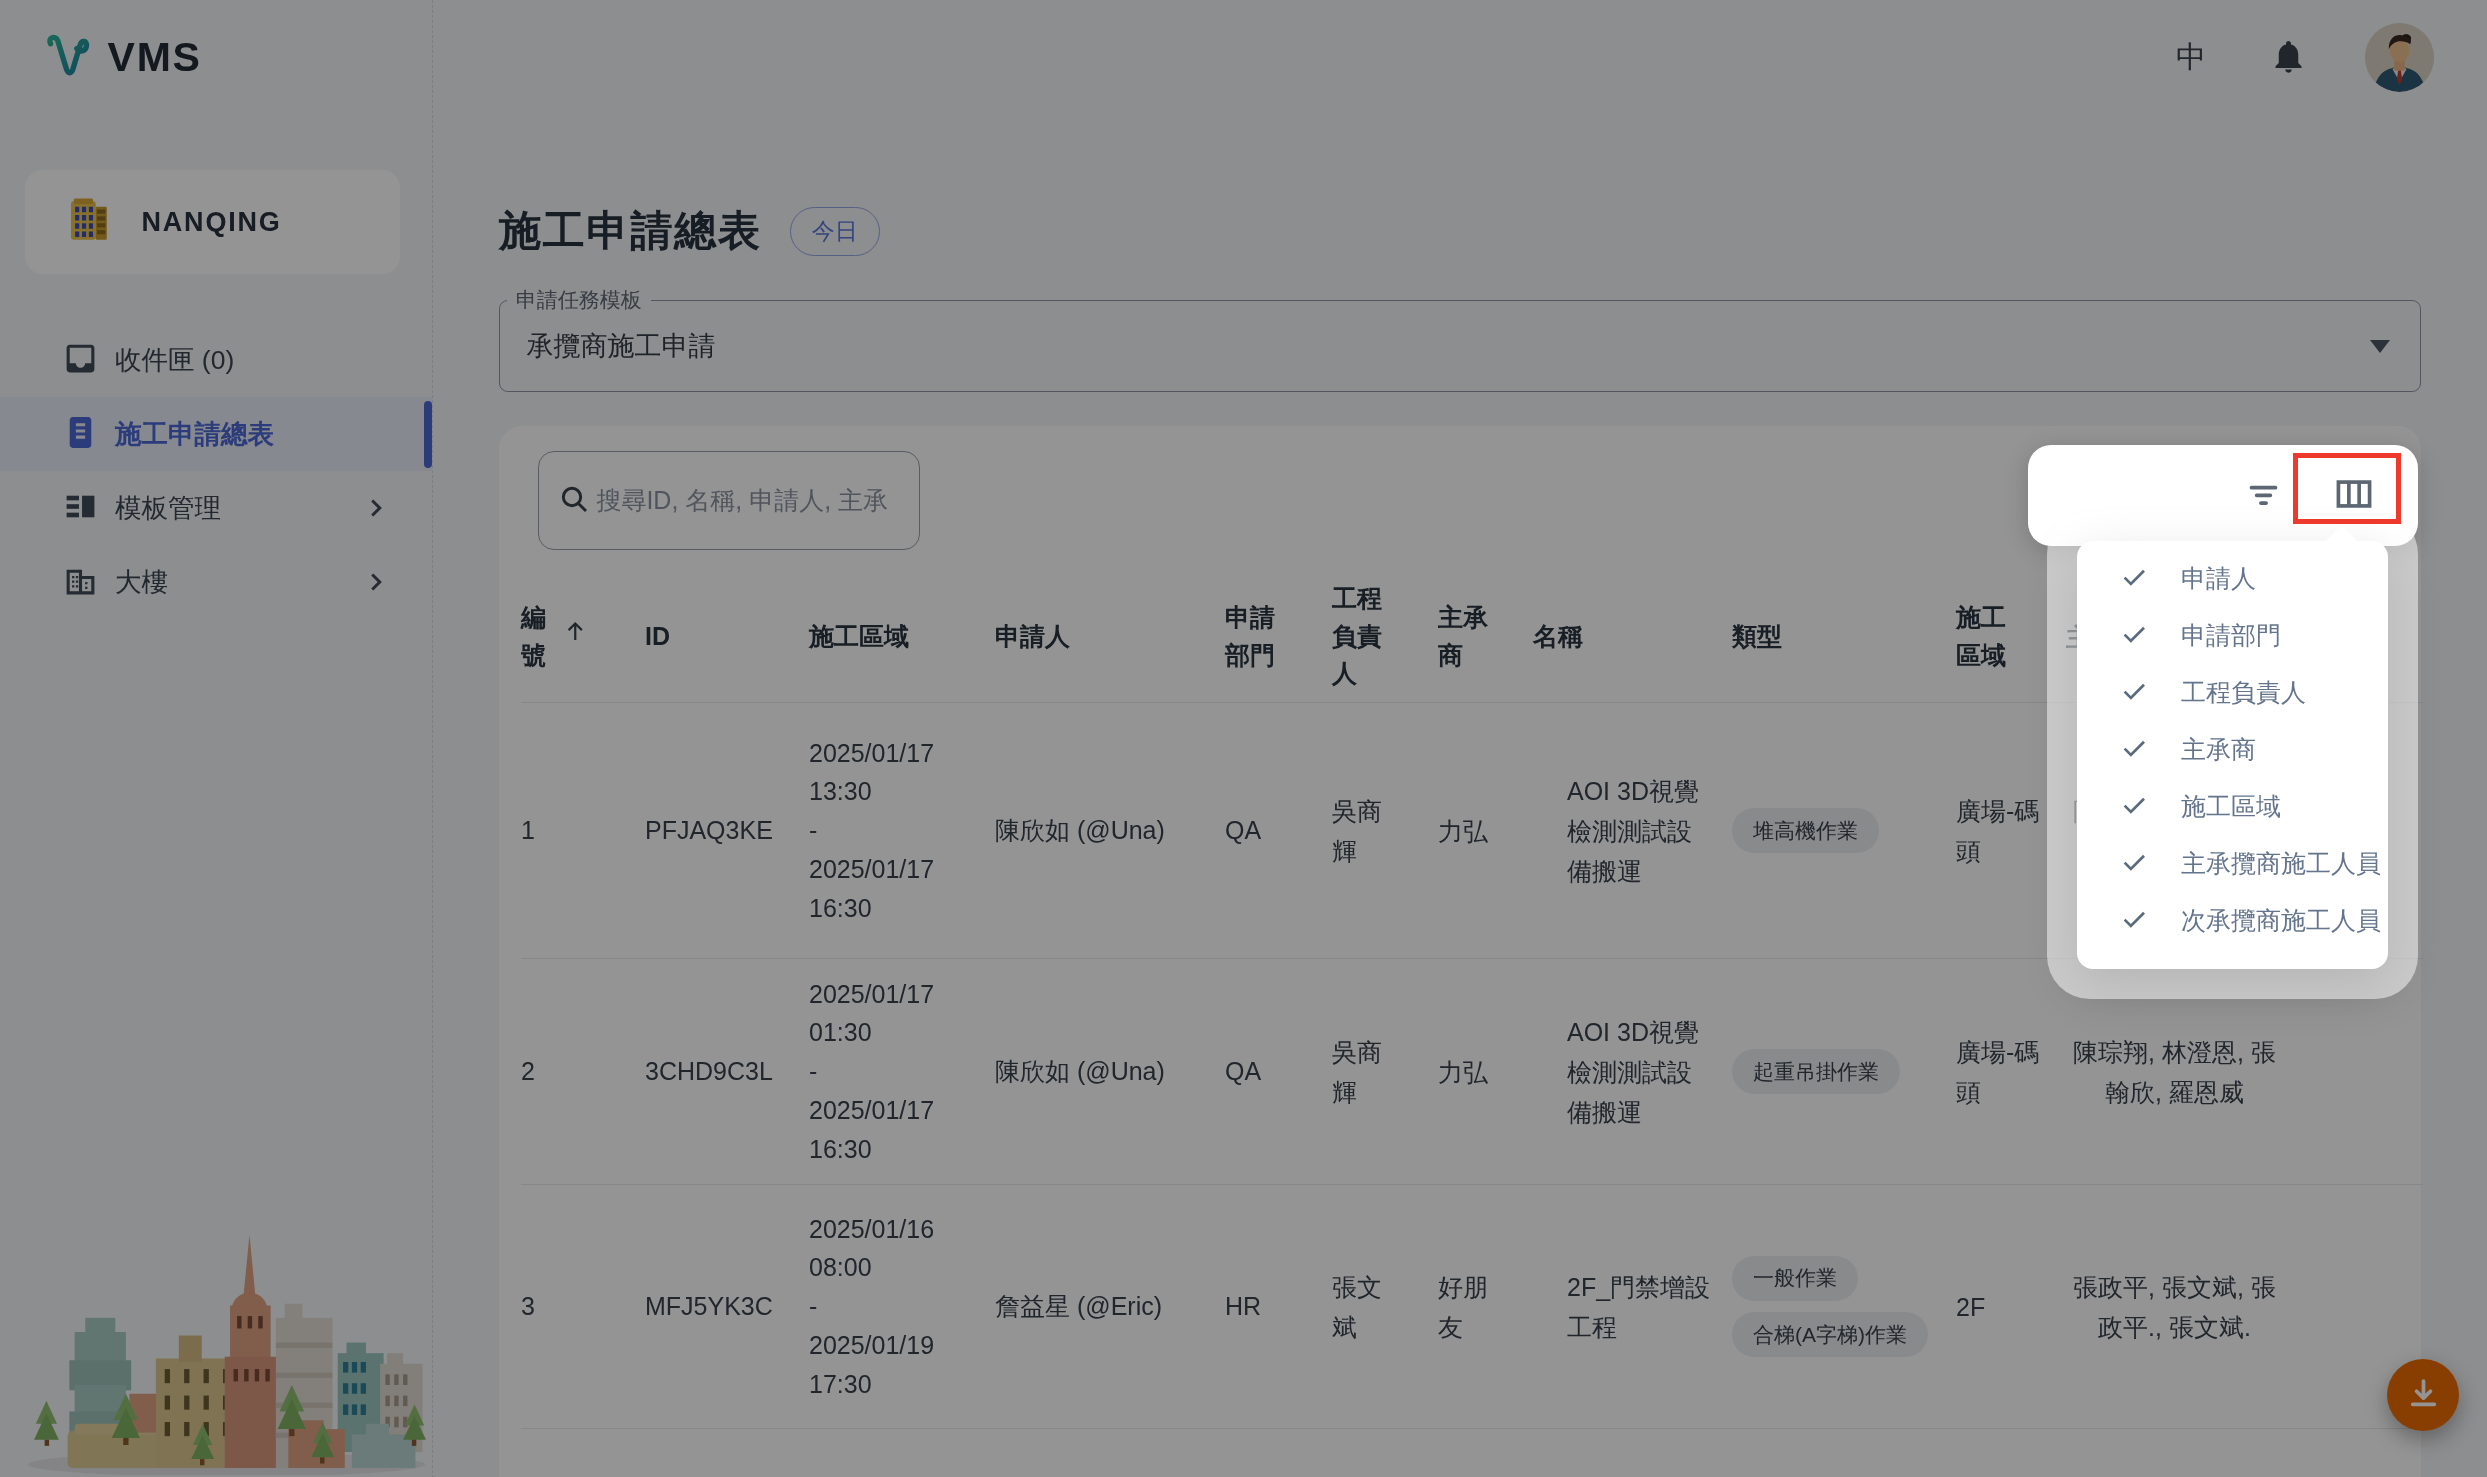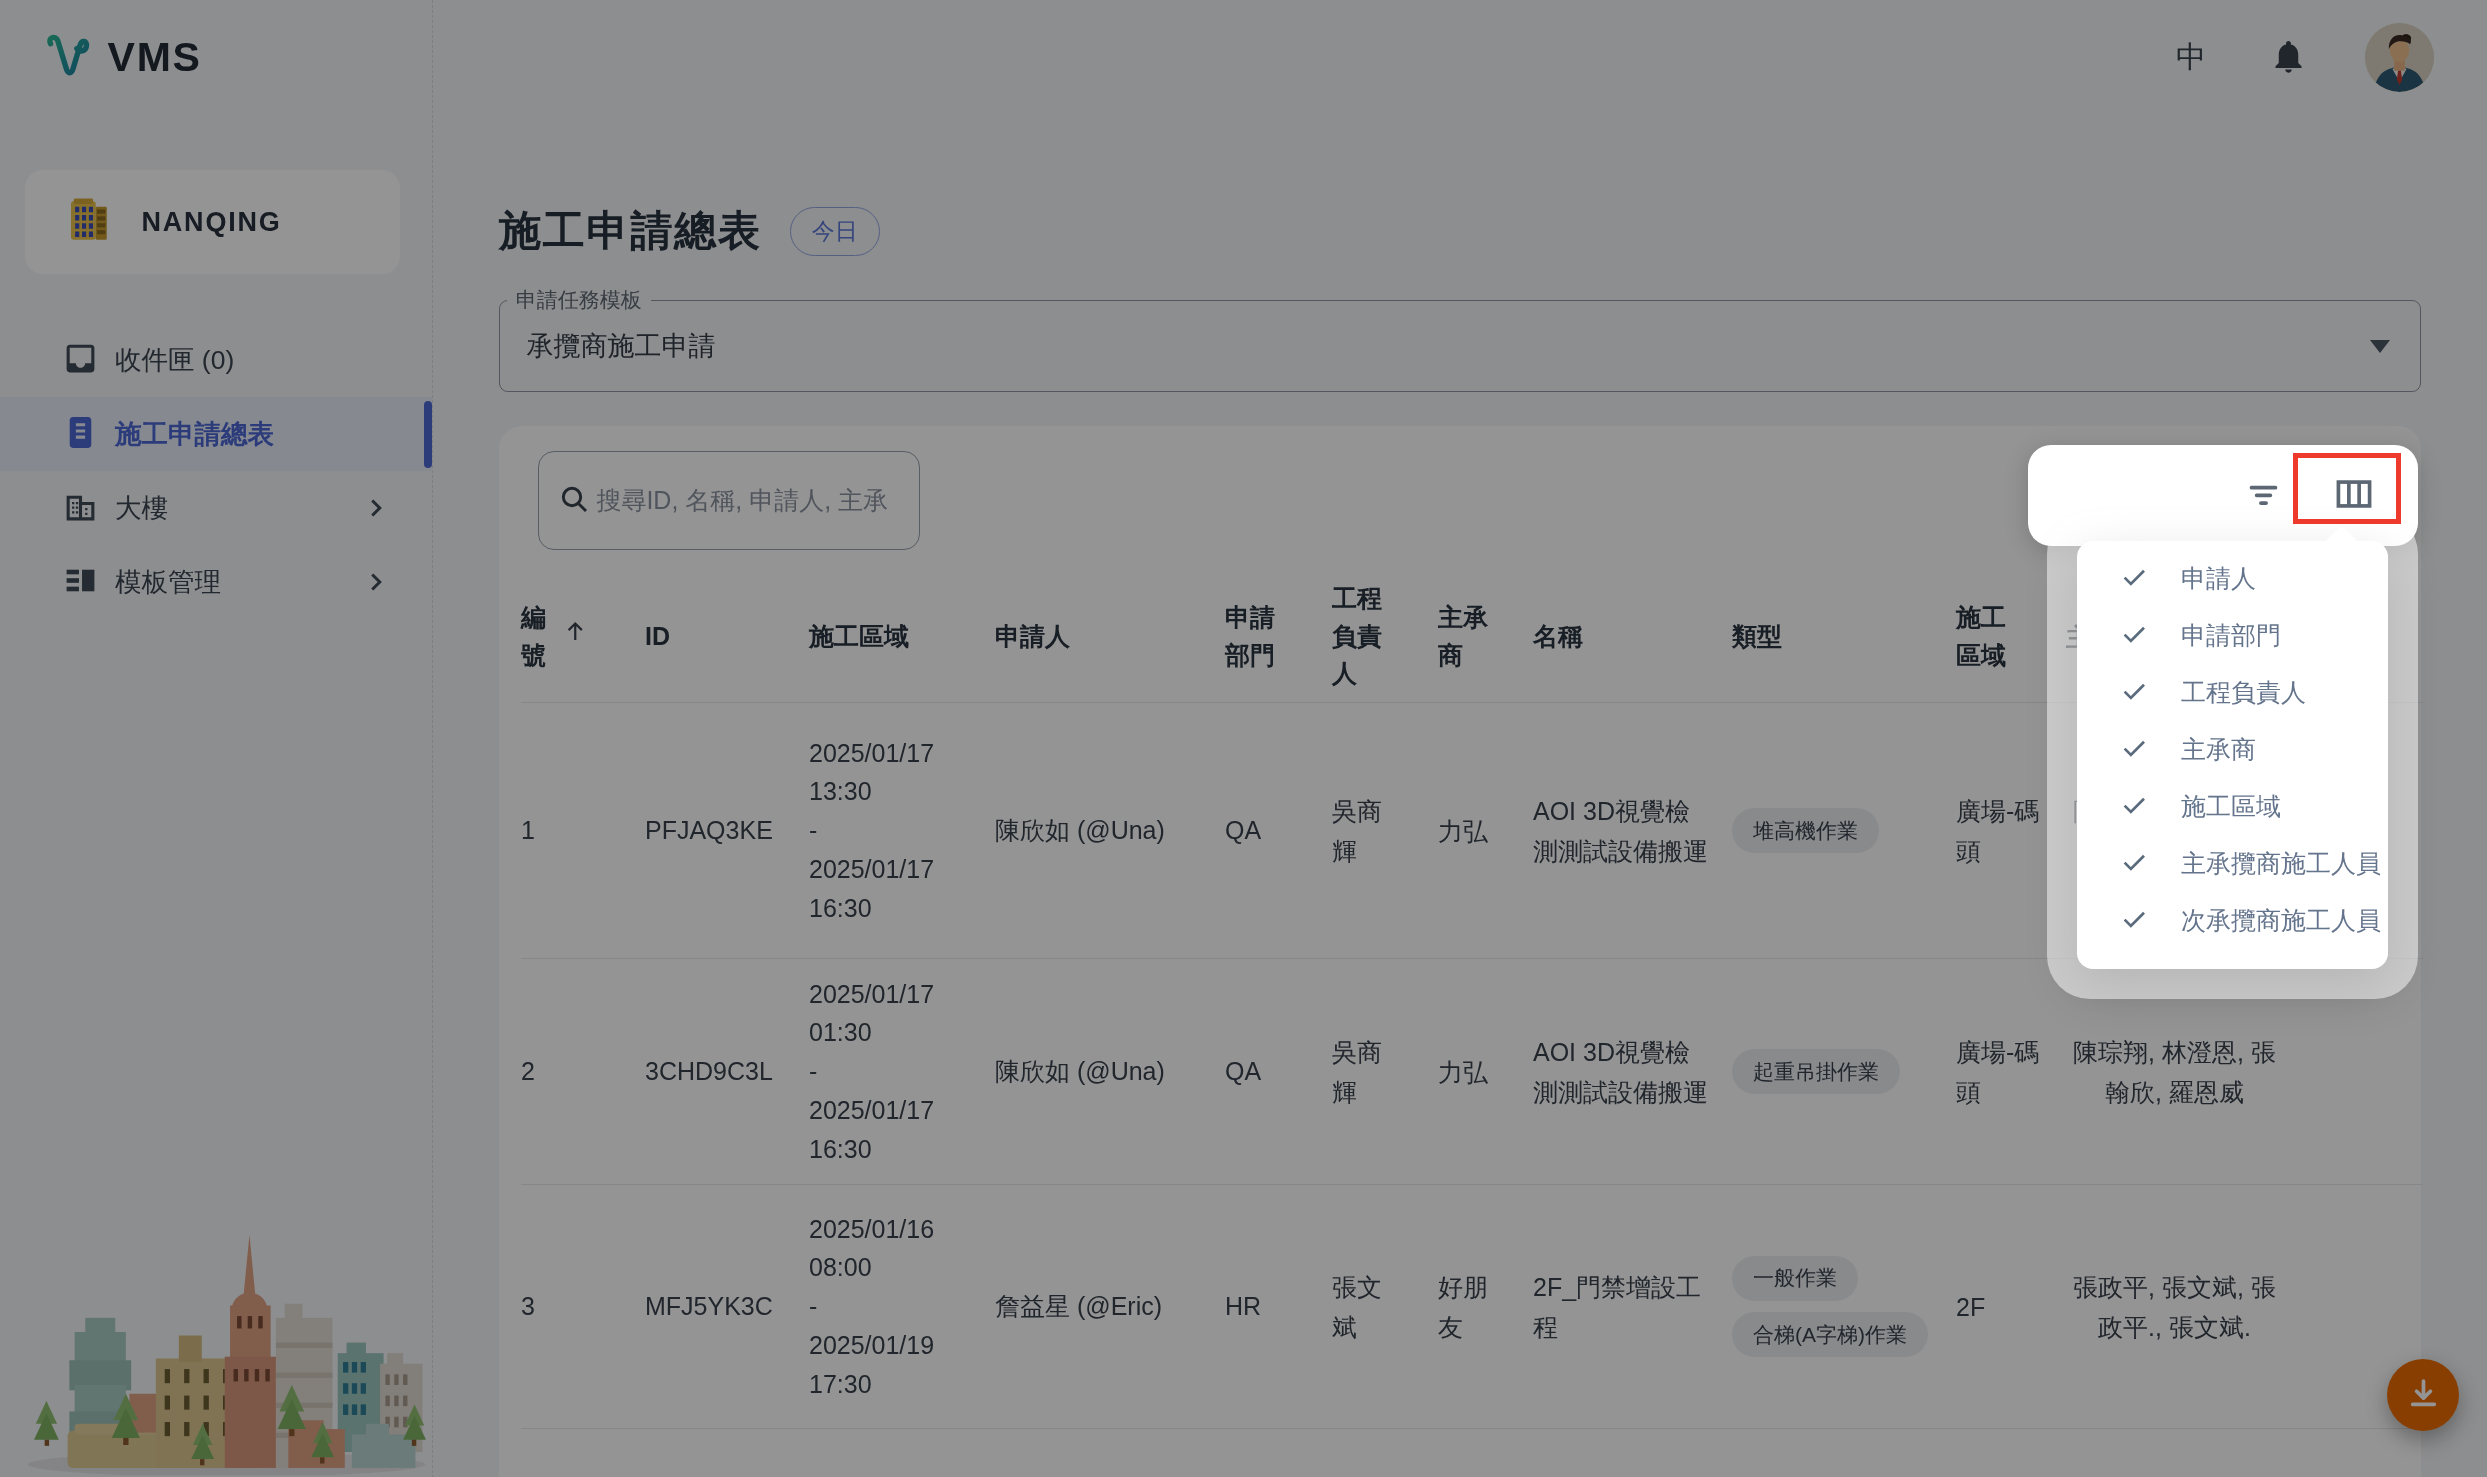--- a/index.html
+++ b/index.html
@@ -46,21 +46,21 @@
 
   table.grid{border-collapse:collapse;table-layout:fixed;width:1900px;margin-top:21px;}
   table.grid th,table.grid td{text-align:left;vertical-align:middle;padding:0 16px 0 0;font-size:25px;color:#39424e;}
   table.grid thead th{font-weight:bold;color:#2a3440;height:131px;border-bottom:1.8px solid #e6e8ec;line-height:1.5;}
   table.grid tbody tr+tr td{border-top:1.8px solid #e6e8ec;}
   tr.r1 td{height:255px;} tr.r2 td{height:225px;} tr.r3 td{height:243px;} tr.r4 td{height:194px;}
   .th-flex{display:flex;align-items:center;gap:10.6px;}
   .w34{display:inline-block;max-width:30px;font-family:Liberation Serif, serif;} .w64{display:inline-block;max-width:57px;}
   .cell-date{white-space:pre-line;line-height:1.55;display:inline-block;}
   .w70{display:inline-block;max-width:62px;line-height:1.6;}
-  .wname{display:inline-block;max-width:181px;line-height:1.6;}
+  .wname{display:inline-block;max-width:181px;line-height:1.6;margin-left:34px;}
   .warea{display:inline-block;max-width:84px;line-height:1.6;}
   .wworkers{display:inline-block;max-width:217px;line-height:1.6;text-align:center;}
   .type-chip{display:inline-block;background:#eceef2;border-radius:883px;padding:8.8px 21px;font-size:21px;color:#39424e;margin:5.3px 0;white-space:nowrap;}
 
   .fab{position:absolute;right:28px;bottom:47px;width:72px;height:72px;border-radius:50%;background:#ED6C02;border:none;cursor:pointer;display:flex;align-items:center;justify-content:center;box-shadow:0 8.8px 21px rgba(0,0,0,0.3);z-index:10;}
 
   
   .overlay{position:absolute;inset:0;background:rgba(0,0,0,0.42);z-index:40;}
   .spot-panel{position:absolute;left:2028px;top:445px;width:390px;height:101px;background:#ffffff;border-radius:23px;z-index:50;display:flex;align-items:center;justify-content:flex-end;gap:48px;padding-right:42px;box-sizing:border-box;box-shadow:0 5.3px 25px rgba(0,0,0,0.18);}
   .tool-btn{background:none;border:none;padding:0;cursor:pointer;display:flex;}
@@ -167,40 +167,40 @@
           <svg width="37" height="37" viewBox="0 0 24 24" fill="#4c68d4">
             <path d="M17 2H7c-1.1 0-2 .9-2 2v16c0 1.1.9 2 2 2h10c1.1 0 2-.9 2-2V4c0-1.1-.9-2-2-2zm-2 14H9v-2h6v2zm0-4H9v-2h6v2zm0-4H9V6h6v2z"></path>
           </svg>
         </span>
         <span class="label">施工申請總表</span>
         <span class="bar"></span>
       </div>
       <div class="nav-item">
         <span>
           <svg width="37" height="37" viewBox="0 0 24 24" fill="#3f4a57">
-            <path d="M3 21V5h10v4h8v12H3zm2-2h6V7H5v12zm8 0h6v-8h-6v8zM6.5 9h1.5v1.5H6.5zM9 9h1.5v1.5H9zM6.5 12h1.5v1.5H6.5zM9 12h1.5v1.5H9zM6.5 15h1.5v1.5H6.5zM9 15h1.5v1.5H9zM15 13h1.5v1.5H15zM15 16h1.5v1.5H15z"></path>
-          </svg>
-        </span>
-        <span class="label">大樓</span>
-        <span class="chev">
-          <svg width="30" height="30" viewBox="0 0 24 24" fill="none" stroke="#3f4a57" stroke-width="2.4">
-              <path d="M9 6l6 6-6 6"></path>
-            </svg>
-        </span>
-      </div>
-      <div class="nav-item">
-        <span>
-          <svg width="37" height="37" viewBox="0 0 24 24" fill="#3f4a57">
             <rect x="3" y="5" width="8" height="3"></rect>
               <rect x="3" y="10.5" width="8" height="3"></rect>
               <rect x="3" y="16" width="8" height="3"></rect>
             <rect x="13" y="5" width="8" height="14"></rect>
           </svg>
         </span>
         <span class="label">模板管理</span>
+        <span class="chev">
+          <svg width="30" height="30" viewBox="0 0 24 24" fill="none" stroke="#3f4a57" stroke-width="2.4">
+              <path d="M9 6l6 6-6 6"></path>
+            </svg>
+        </span>
+      </div>
+      <div class="nav-item">
+        <span>
+          <svg width="37" height="37" viewBox="0 0 24 24" fill="#3f4a57">
+            <path d="M3 21V5h10v4h8v12H3zm2-2h6V7H5v12zm8 0h6v-8h-6v8zM6.5 9h1.5v1.5H6.5zM9 9h1.5v1.5H9zM6.5 12h1.5v1.5H6.5zM9 12h1.5v1.5H9zM6.5 15h1.5v1.5H6.5zM9 15h1.5v1.5H9zM15 13h1.5v1.5H15zM15 16h1.5v1.5H15z"></path>
+          </svg>
+        </span>
+        <span class="label">大樓</span>
         <span class="chev">
           <svg width="30" height="30" viewBox="0 0 24 24" fill="none" stroke="#3f4a57" stroke-width="2.4">
               <path d="M9 6l6 6-6 6"></path>
             </svg>
         </span>
       </div>
     </nav>
 
     <span class="city">
       <svg width="407" height="256" viewBox="0 0 460 290">

